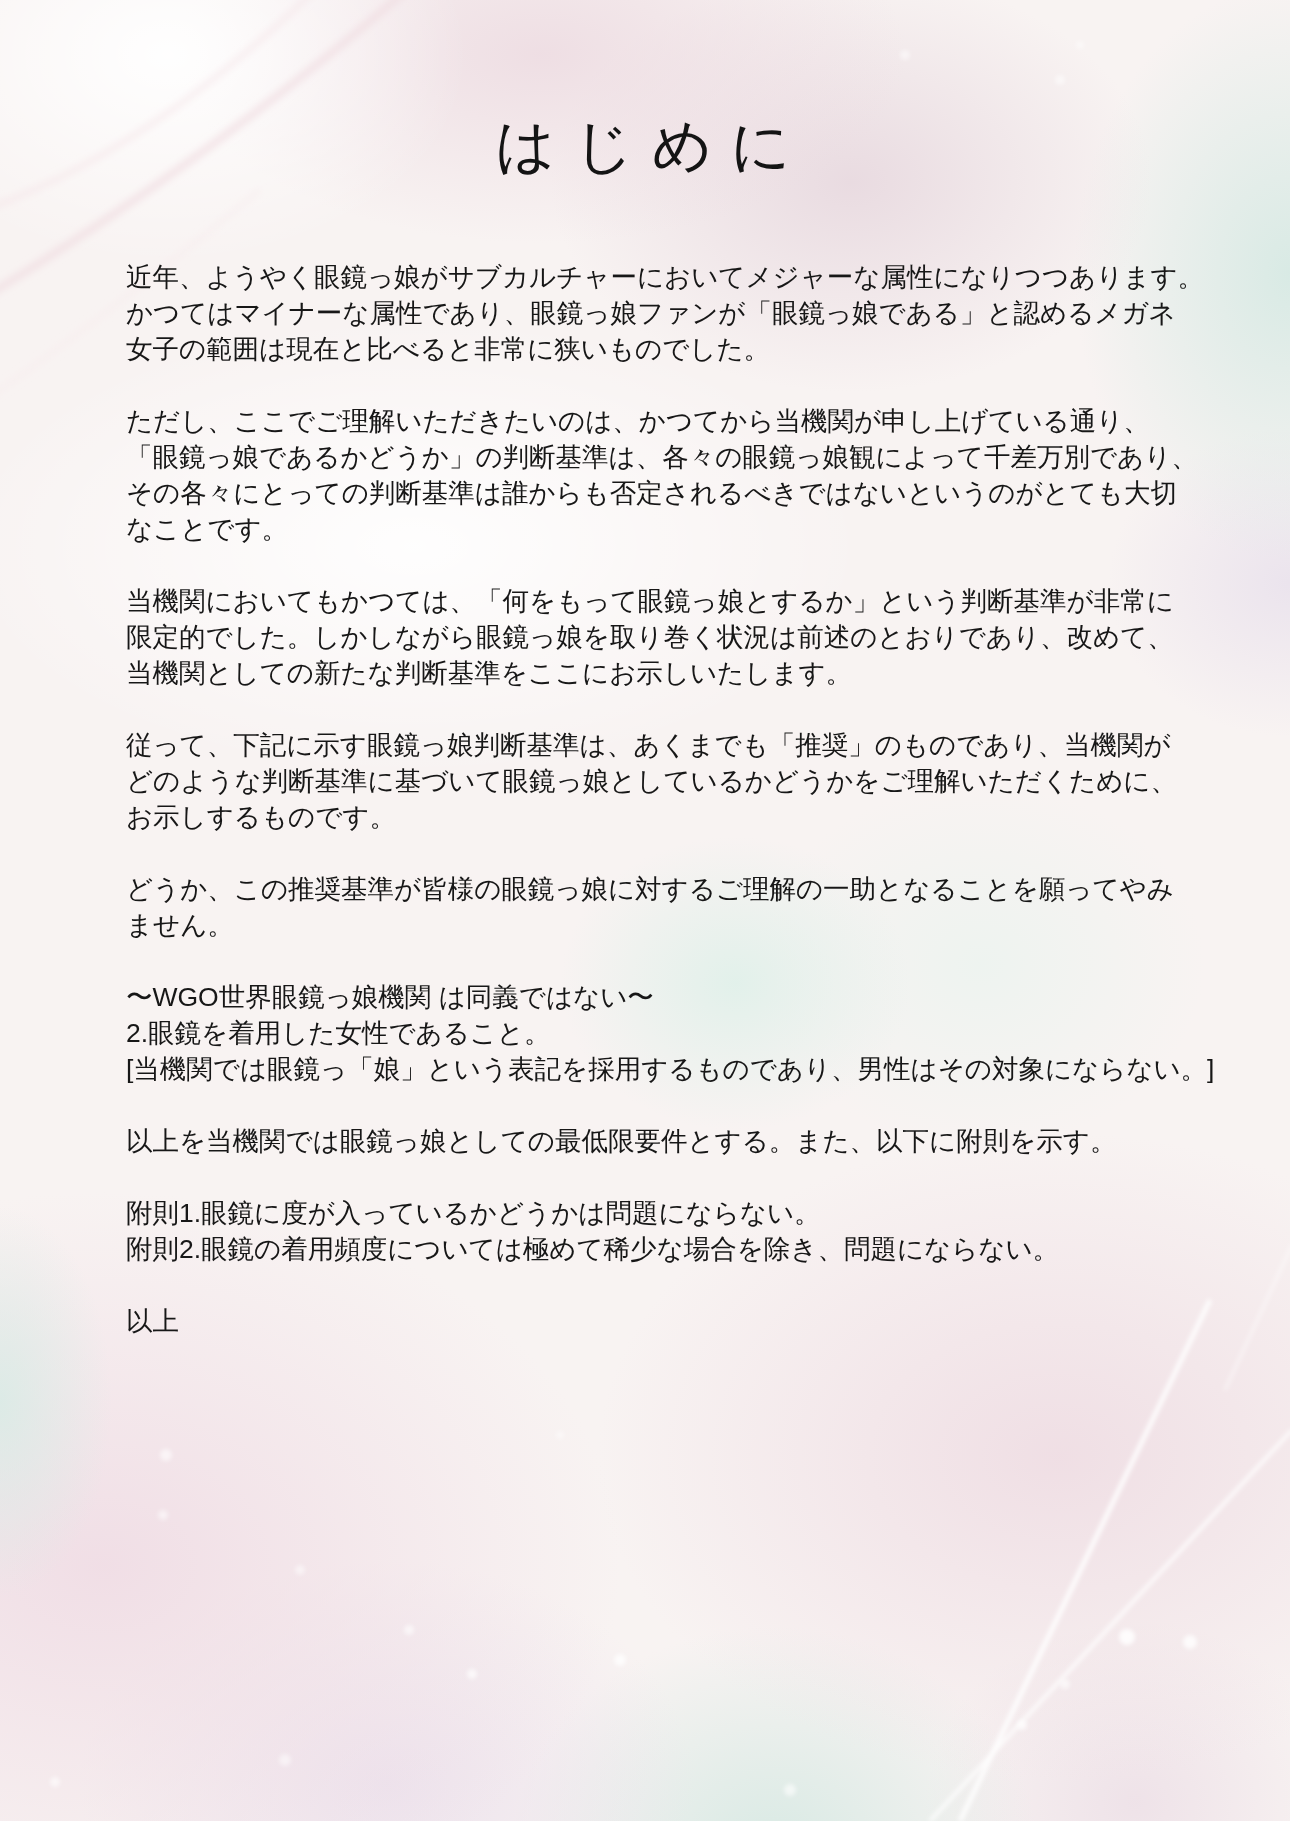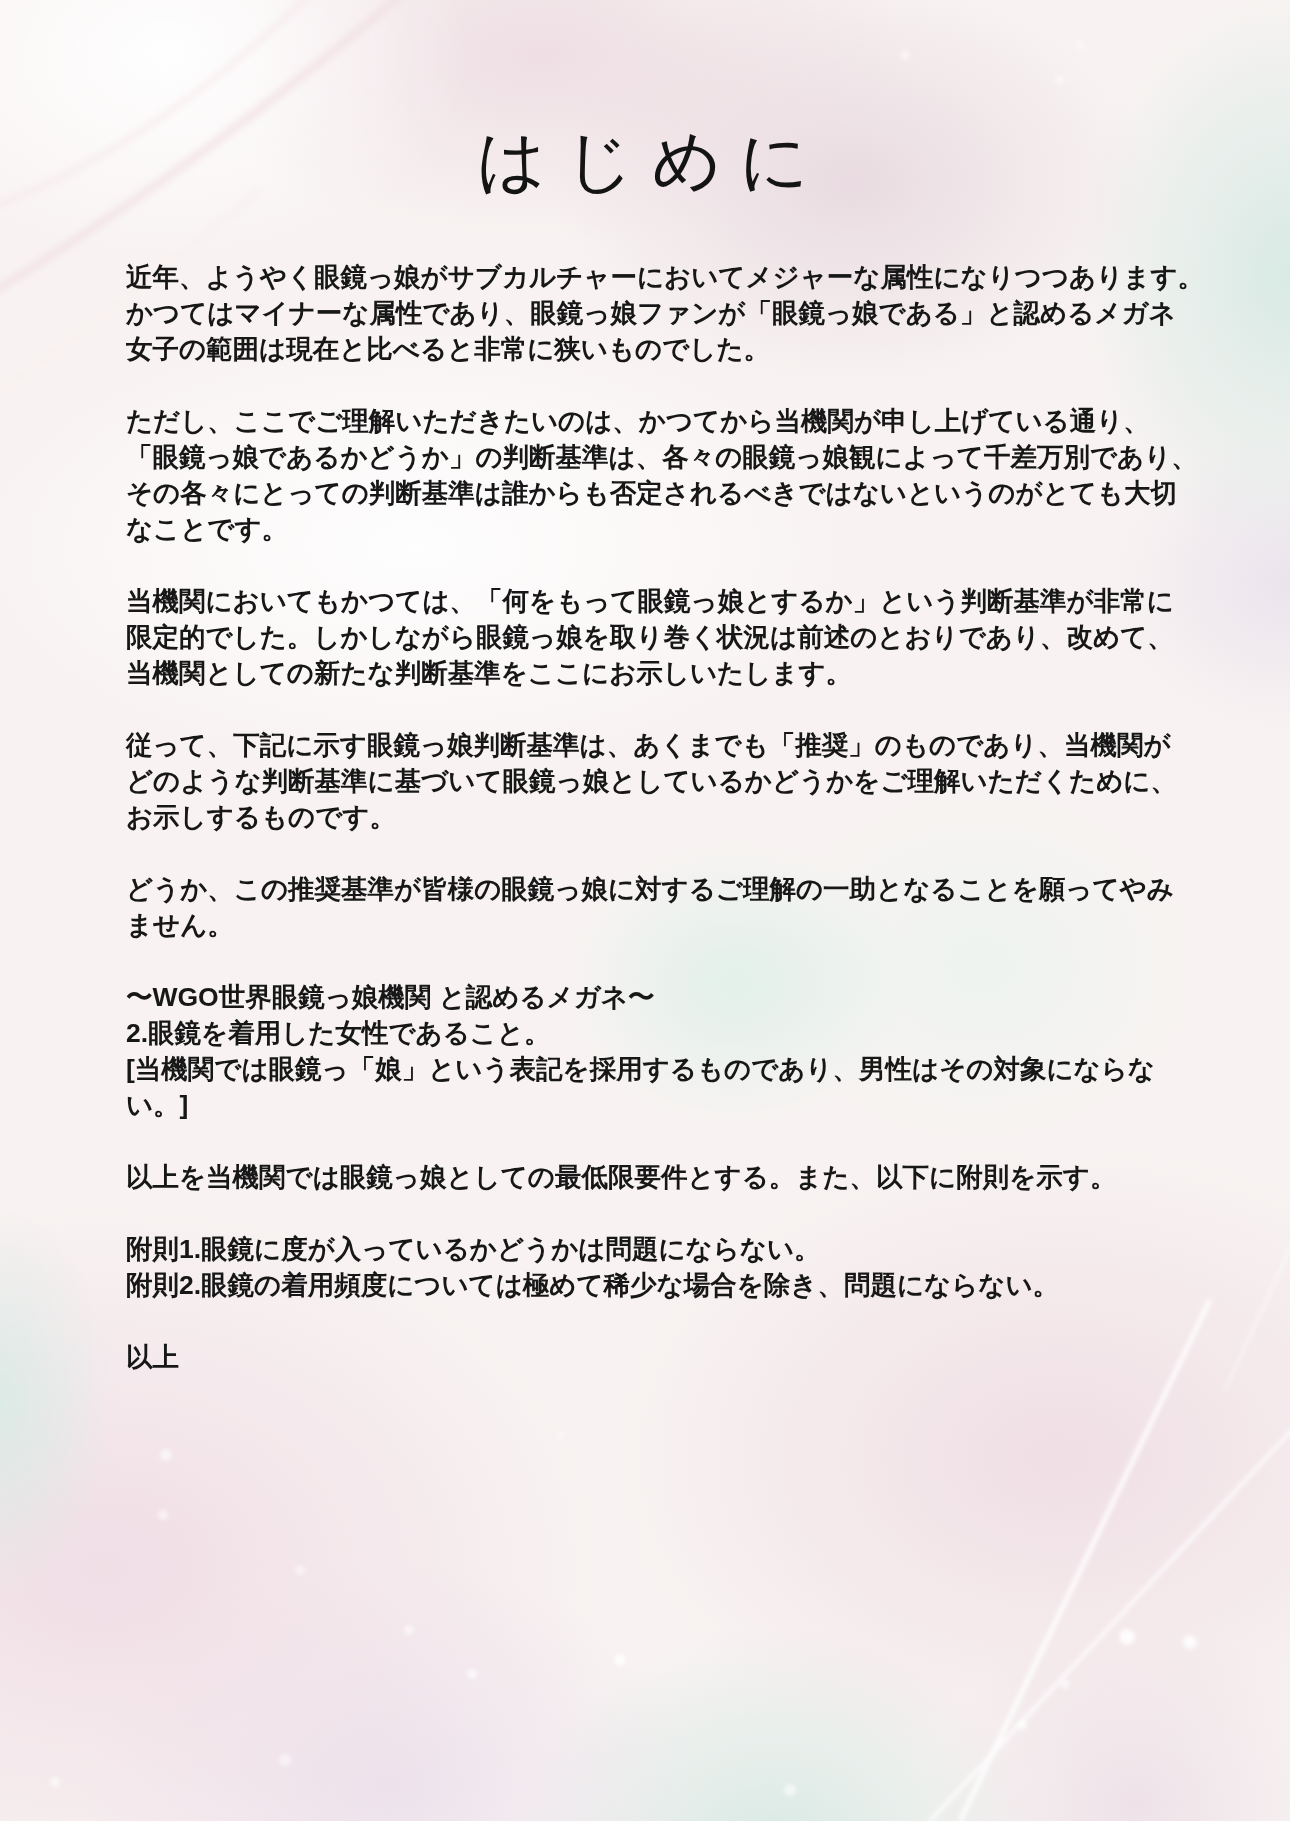--- a/index.html
+++ b/index.html
@@ -29,38 +29,38 @@
       radial-gradient(ellipse 440px 320px at 30% 98%, rgba(233,221,235,0.75), rgba(233,221,235,0) 70%),
       radial-gradient(ellipse 380px 330px at 60% 102%,rgba(214,233,227,0.95), rgba(214,233,227,0) 70%),
       radial-gradient(ellipse 300px 260px at 88% 99%, rgba(236,222,230,0.80), rgba(236,222,230,0) 70%);
   }
   .deco{
     position:absolute;left:0;top:0;width:1290px;height:1821px;
     pointer-events:none;
   }
   .title{
     position:absolute;
-    left:0;top:118px;width:1290px;
+    left:0;top:104px;width:1290px;
     margin:0;
     text-align:center;
-    font-size:68px;
+    font-size:59px;
     line-height:84px;
     font-weight:500;
     letter-spacing:18px;
     padding-left:14px;
     box-sizing:border-box;
     color:#141414;
     white-space:nowrap;
   }
   .body{
     position:absolute;
     left:126px;top:259px;width:1090px;
     font-size:26.5px;
     line-height:36px;
-    font-weight:700;
+    font-weight:400;
     color:#171717;
   }
   .para{
     margin:0 0 36px 0;
     white-space:pre-line;
   }
   .para.gap2-before{margin-top:36px;}   
   .para.no-gap-after{margin-bottom:0;}  
 </style>
 </head>
@@ -123,21 +123,21 @@
 なことです。</p>
     <p class="para">当機関においてもかつては、「何をもって眼鏡っ娘とするか」という判断基準が非常に
 限定的でした。しかしながら眼鏡っ娘を取り巻く状況は前述のとおりであり、改めて、
 当機関としての新たな判断基準をここにお示しいたします。</p>
     <p class="para">従って、下記に示す眼鏡っ娘判断基準は、あくまでも「推奨」のものであり、当機関が
 どのような判断基準に基づいて眼鏡っ娘としているかどうかをご理解いただくために、
 お示しするものです。</p>
     <p class="para">どうか、この推奨基準が皆様の眼鏡っ娘に対するご理解の一助となることを願ってやみ
 ません。</p>
 
-    <p class="para gap2-before no-gap-after">〜WGO世界眼鏡っ娘機関 と認めるメガネ〜</p>
+    <p class="para gap2-before no-gap-after">〜WGO世界眼鏡っ娘機関 は同義ではない〜</p>
     <p class="para">2.眼鏡を着用した女性であること。
 [当機関では眼鏡っ「娘」という表記を採用するものであり、男性はその対象にならない。]</p>
 
     <p class="para">以上を当機関では眼鏡っ娘としての最低限要件とする。また、以下に附則を示す。</p>
     <p class="para">附則1.眼鏡に度が入っているかどうかは問題にならない。
 附則2.眼鏡の着用頻度については極めて稀少な場合を除き、問題にならない。</p>
 
     <p class="para gap2-before">以上</p>
   </div>
 </div>

